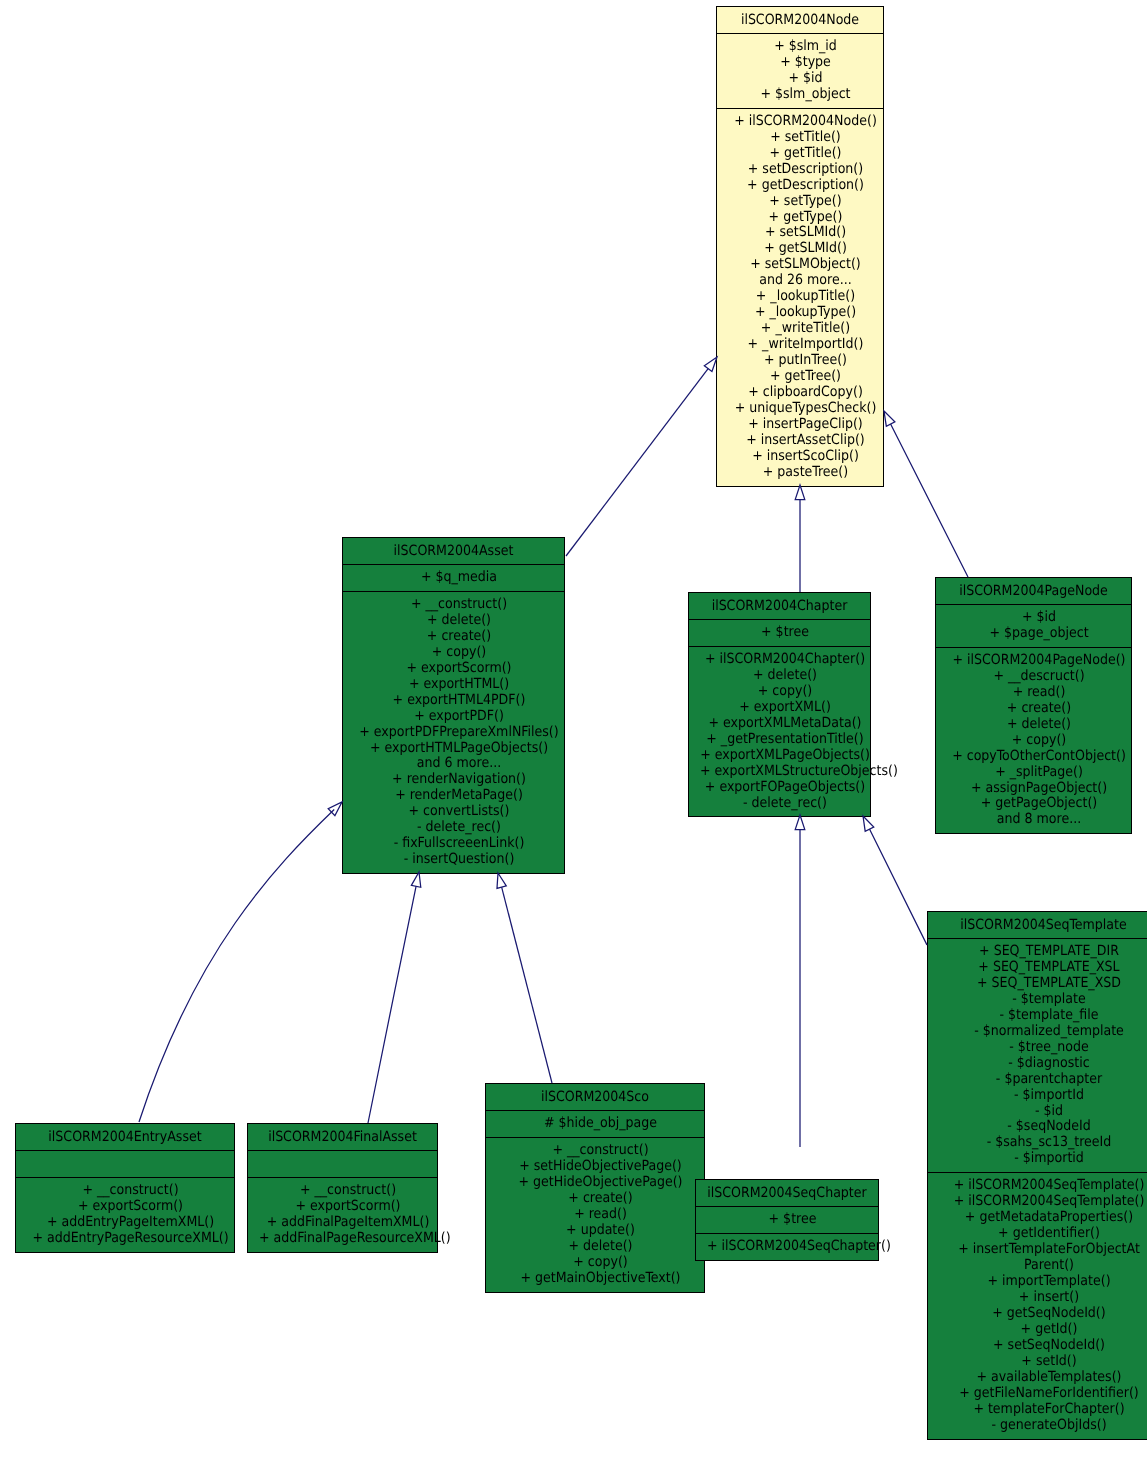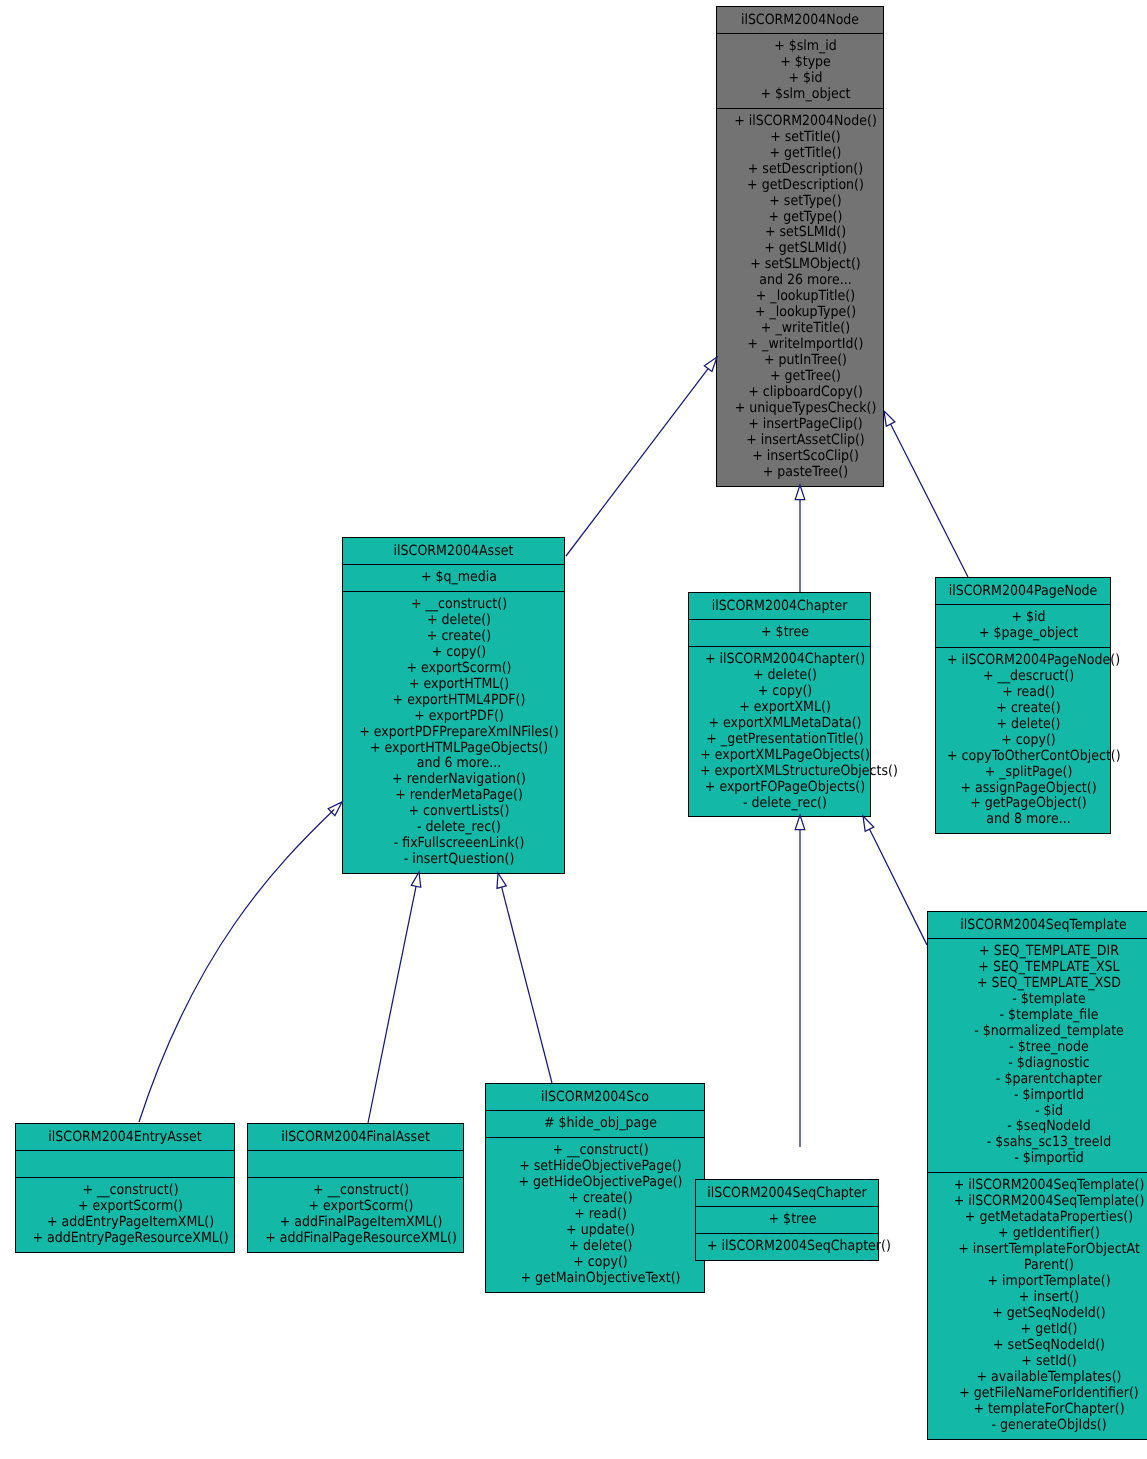--- a/index.html
+++ b/index.html
@@ -2,22 +2,22 @@
 <html><head>
 <meta charset="utf-8">
 <title>ilSCORM2004Node inheritance diagram</title>
 <style>
   html,body{margin:0;padding:0;background:#ffffff;}
   body{width:1147px;height:1459px;overflow:hidden;
        font-family:"DejaVu Sans",sans-serif;font-stretch:condensed;
        -webkit-font-smoothing:antialiased;text-rendering:geometricPrecision;}
   #diagram{position:relative;width:1147px;height:1459px;background:#ffffff;}
   .uml{position:absolute;box-sizing:border-box;border:1px solid #000000;
-       background:#14b8a6;z-index:1;}
-  .uml.root{background:#737373;}
+       background:#15803d;z-index:1;}
+  .uml.root{background:#fef9c3;}
   .sect{box-sizing:border-box;padding-top:5px;padding-bottom:5px;}
   .sect.divider{border-top:1px solid #000000;text-align:center;}
   .title{text-align:center;font-size:14px;line-height:16px;color:#000000;
          white-space:nowrap;}
   .row{font-size:14px;line-height:15.95px;color:#000000;padding-left:11px;
        white-space:pre;}
   .row.wrap{white-space:normal;word-break:normal;overflow-wrap:normal;}
   svg#edges{position:absolute;left:0;top:0;width:1147px;height:1459px;
             z-index:5;pointer-events:none;overflow:visible;}
   svg#edges .edge-line{fill:none;stroke:#191970;stroke-width:1.25;}
@@ -105,21 +105,21 @@
       <div class="row">+&nbsp;copy()</div>
       <div class="row">+&nbsp;exportXML()</div>
       <div class="row">+&nbsp;exportXMLMetaData()</div>
       <div class="row">+&nbsp;_getPresentationTitle()</div>
       <div class="row">+&nbsp;exportXMLPageObjects()</div>
       <div class="row">+&nbsp;exportXMLStructureObjects()</div>
       <div class="row">+&nbsp;exportFOPageObjects()</div>
       <div class="row">-&nbsp;delete_rec()</div>
     </div>
   </div>
-<div class="uml" style="left:935px;top:577px;width:176px">
+<div class="uml" style="left:935px;top:577px;width:197px">
     <div class="sect">
       <div class="title">ilSCORM2004PageNode</div>
     </div>
     <div class="sect divider">
       <div class="row">+&nbsp;$id</div>
       <div class="row">+&nbsp;$page_object</div>
     </div>
     <div class="sect divider">
       <div class="row">+&nbsp;ilSCORM2004PageNode()</div>
       <div class="row">+&nbsp;__descruct()</div>
@@ -141,21 +141,21 @@
     <div class="sect divider">
       <div class="row">&nbsp;</div>
     </div>
     <div class="sect divider">
       <div class="row">+&nbsp;__construct()</div>
       <div class="row">+&nbsp;exportScorm()</div>
       <div class="row">+&nbsp;addEntryPageItemXML()</div>
       <div class="row">+&nbsp;addEntryPageResourceXML()</div>
     </div>
   </div>
-<div class="uml" style="left:247px;top:1123px;width:217px">
+<div class="uml" style="left:247px;top:1123px;width:191px">
     <div class="sect">
       <div class="title">ilSCORM2004FinalAsset</div>
     </div>
     <div class="sect divider">
       <div class="row">&nbsp;</div>
     </div>
     <div class="sect divider">
       <div class="row">+&nbsp;__construct()</div>
       <div class="row">+&nbsp;exportScorm()</div>
       <div class="row">+&nbsp;addFinalPageItemXML()</div>

